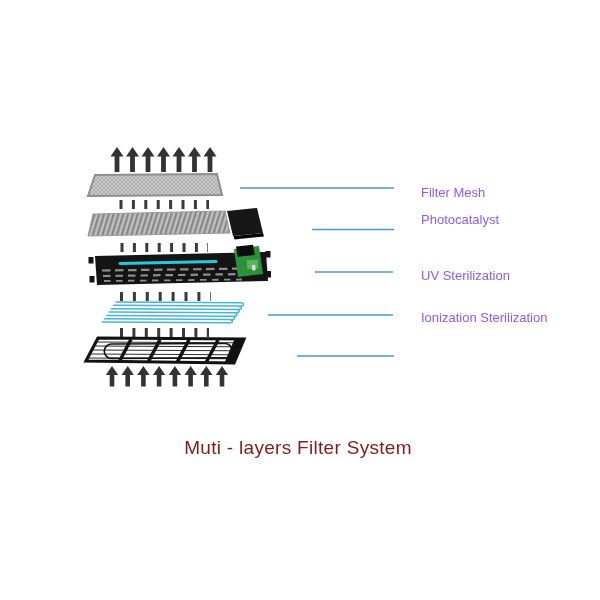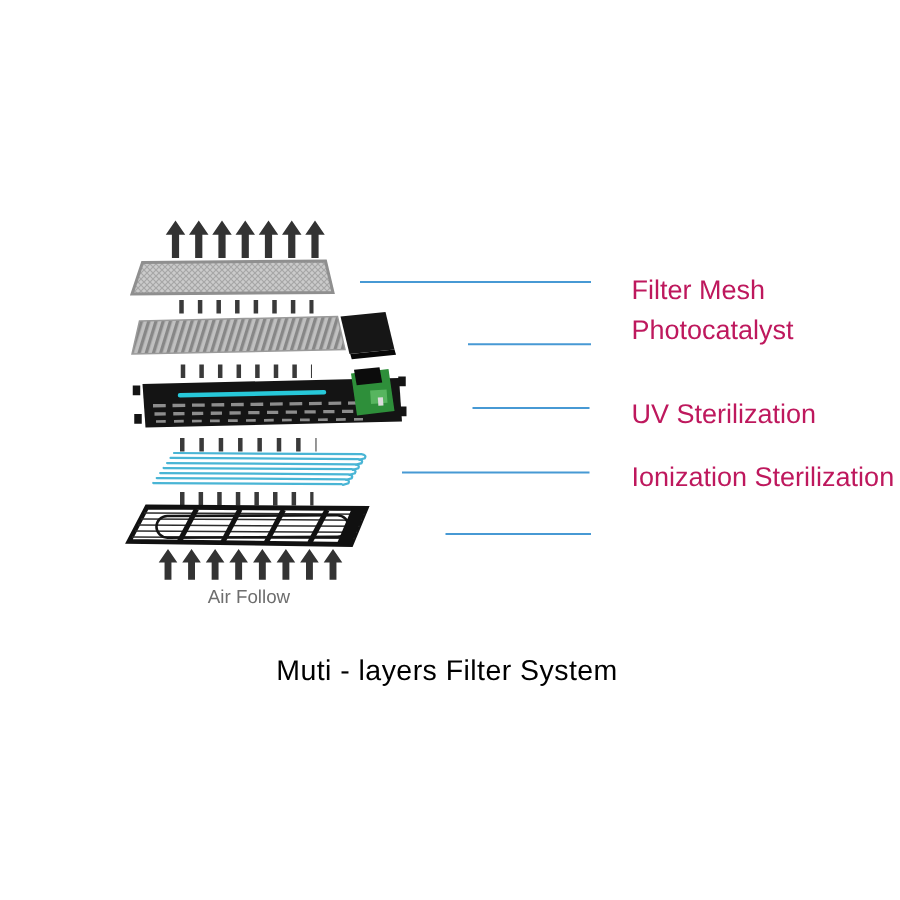--- a/index.html
+++ b/index.html
@@ -2,30 +2,30 @@
 <html><head>
 <meta charset="utf-8">
 <style>
   html,body{margin:0;padding:0;background:#fff;}
   .stage{
     position:relative;width:600px;height:600px;background:#ffffff;
     font-family:"Liberation Sans",sans-serif;overflow:hidden;
   }
   .stage svg{position:absolute;left:0;top:0;}
   .callout{
-    position:absolute;left:421px;font-size:18px;line-height:18px;
-    color:#be185d;white-space:nowrap;
+    position:absolute;left:421px;font-size:13px;line-height:18px;
+    color:#8b5cf6;white-space:nowrap;
   }
   .airflow{
     position:absolute;left:106px;top:391px;width:120px;text-align:center;
     font-size:12.5px;color:#6e6e6e;
   }
   .title{
     position:absolute;left:0;right:4px;top:437px;text-align:center;
-    font-size:19px;color:#000000;letter-spacing:.3px;
+    font-size:19px;color:#7f1d1d;letter-spacing:.3px;
   }
 </style>
 </head>
 <body>
 
 <div class="stage">
 
   <svg width="600" height="600" viewBox="0 0 600 600">
     <defs>
       <g id="arrUp">
@@ -136,17 +136,16 @@
       <line x1="268" y1="315" x2="393" y2="315"></line>
       <line x1="297" y1="356" x2="394" y2="356"></line>
     </g>
   </svg>
 
   <div class="callout" style="top:184px">Filter Mesh</div>
   <div class="callout" style="top:211px">Photocatalyst</div>
   <div class="callout" style="top:309px">Ionization Sterilization</div>
   <div class="callout" style="top:267px">UV Sterilization</div>
 
-  <div class="airflow">Air Follow</div>
 
   <div class="title">Muti - layers Filter System</div>
 
 </div>
 
 </body></html>

